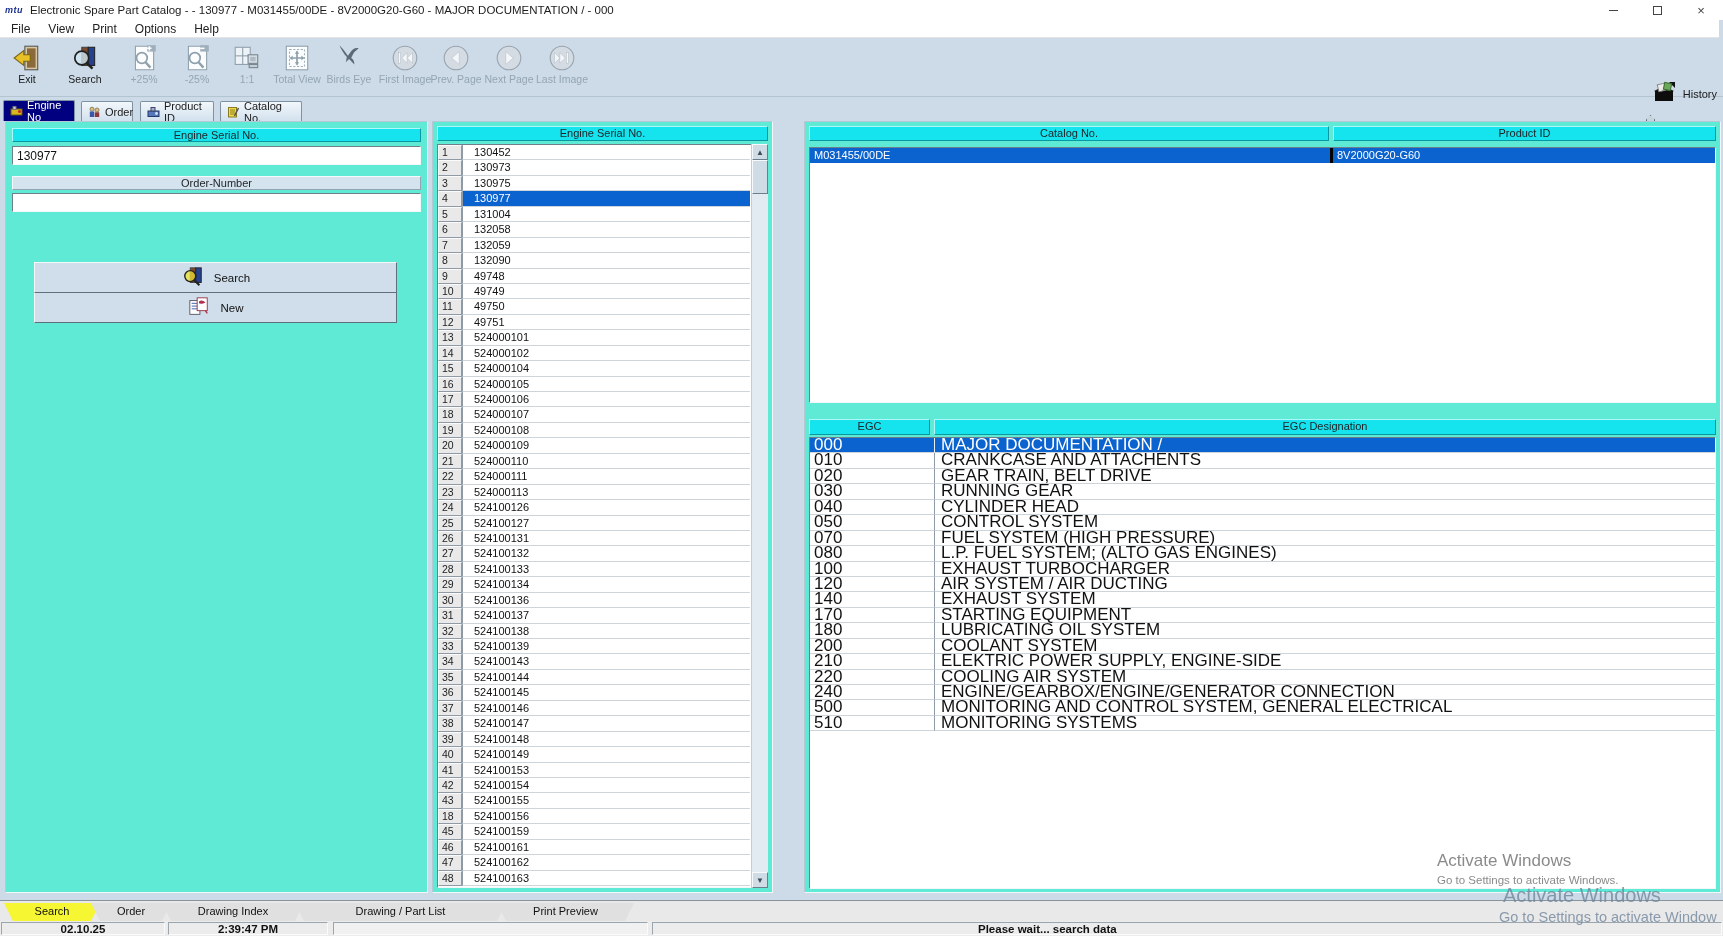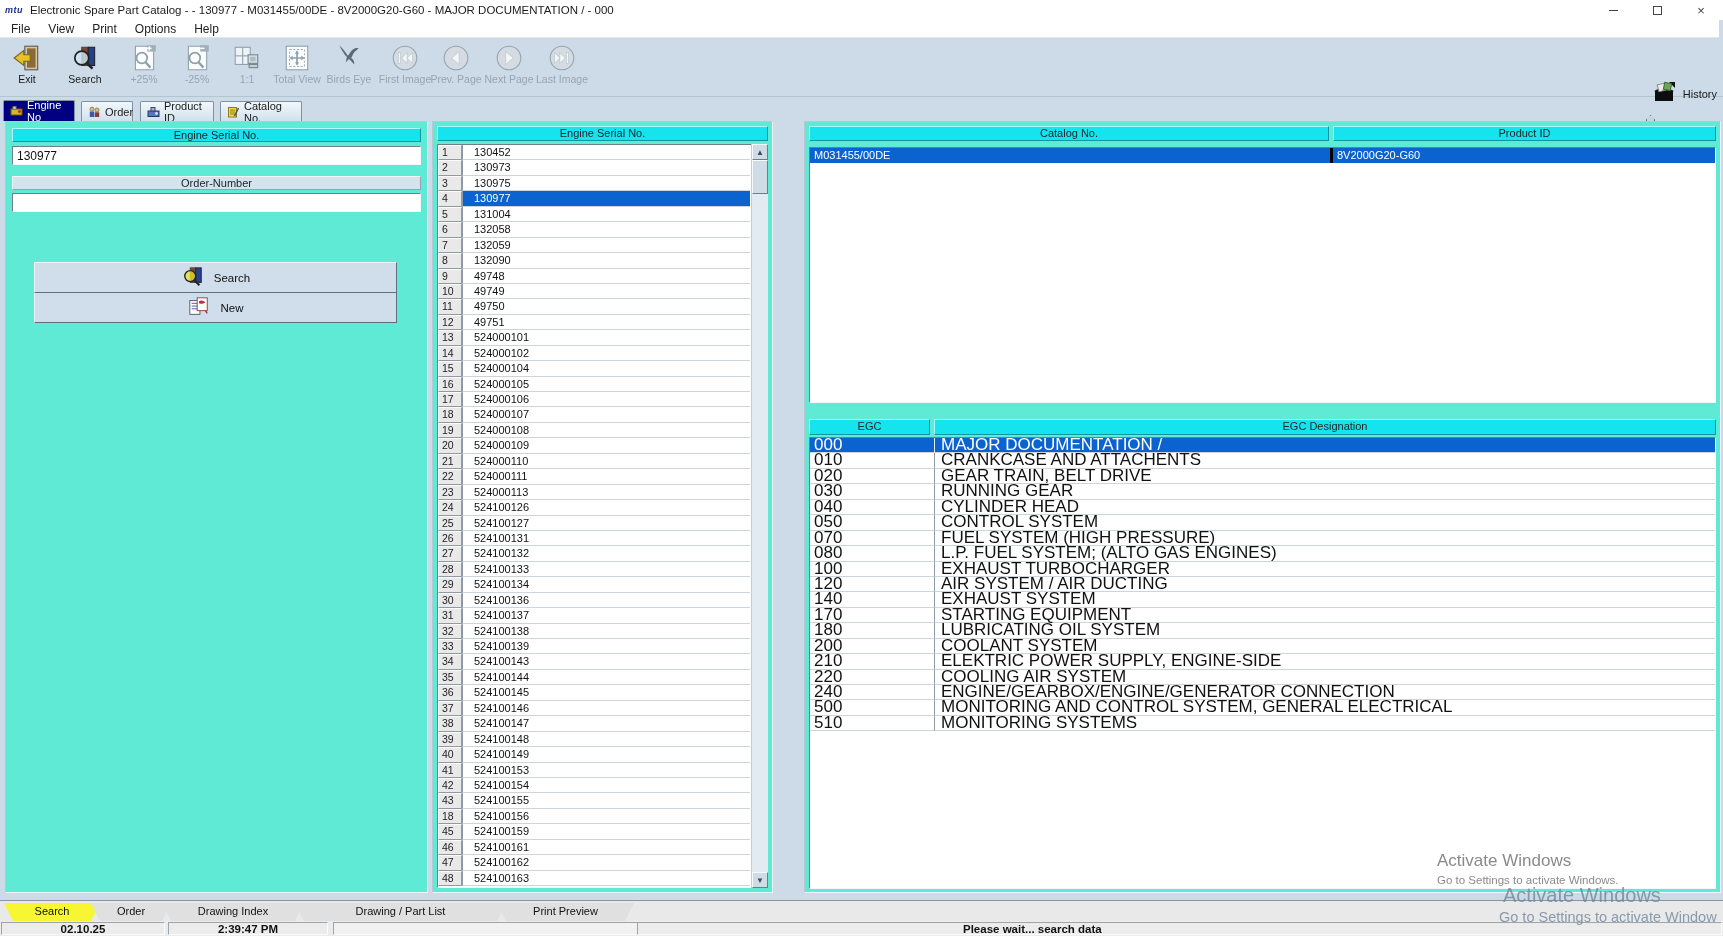--- a/index.html
+++ b/index.html
@@ -92,21 +92,21 @@
   .btab{height:18px;line-height:17px;padding:0 16px;font-size:11px;color:#111;background:#e0e0e0;clip-path:polygon(0 0,100% 0,calc(100% - 9px) 100%,9px 100%);margin-left:-9px;filter:drop-shadow(0 1px 0 #6d7d8a) drop-shadow(1px 0 0 #9aa);text-align:center;}
   .btab:first-child{margin-left:0;}
   .btab.active{background:#f6f633;}
 
   
   .statusbar{position:absolute;left:0;right:0;top:921px;height:15px;background:#ececec;font-size:11.5px;font-weight:bold;color:#111;}
   .seg{position:absolute;top:1px;height:13px;border:1px solid;border-color:#9aa5ad #fbfbfb #fbfbfb #9aa5ad;background:#ececec;display:flex;align-items:center;justify-content:center;}
   .seg1{left:1px;width:164px;}
   .seg2{left:168px;width:160px;}
   .seg3{left:333px;width:315px;background:#f1f1f1;}
-  .seg4{left:637px;right:1px;justify-content:flex-start;padding-left:325px;text-align:center;}
+  .seg4{left:652px;right:1px;justify-content:flex-start;padding-left:325px;text-align:center;}
 
   
   .wm{position:absolute;pointer-events:none;z-index:60;white-space:nowrap;}
   .wm1{left:1437px;top:851px;color:rgba(118,118,118,0.85);}
   .wm1 .l1{font-size:17px;}
   .wm1 .l2{font-size:11.5px;margin-top:3px;}
   .wm2{left:1503px;top:884px;color:rgba(112,134,156,0.8);}
   .wm2 .l1{font-size:20px;}
   .wm2 .l2{font-size:14.5px;margin-top:2px;margin-left:-4px;}
 </style>

